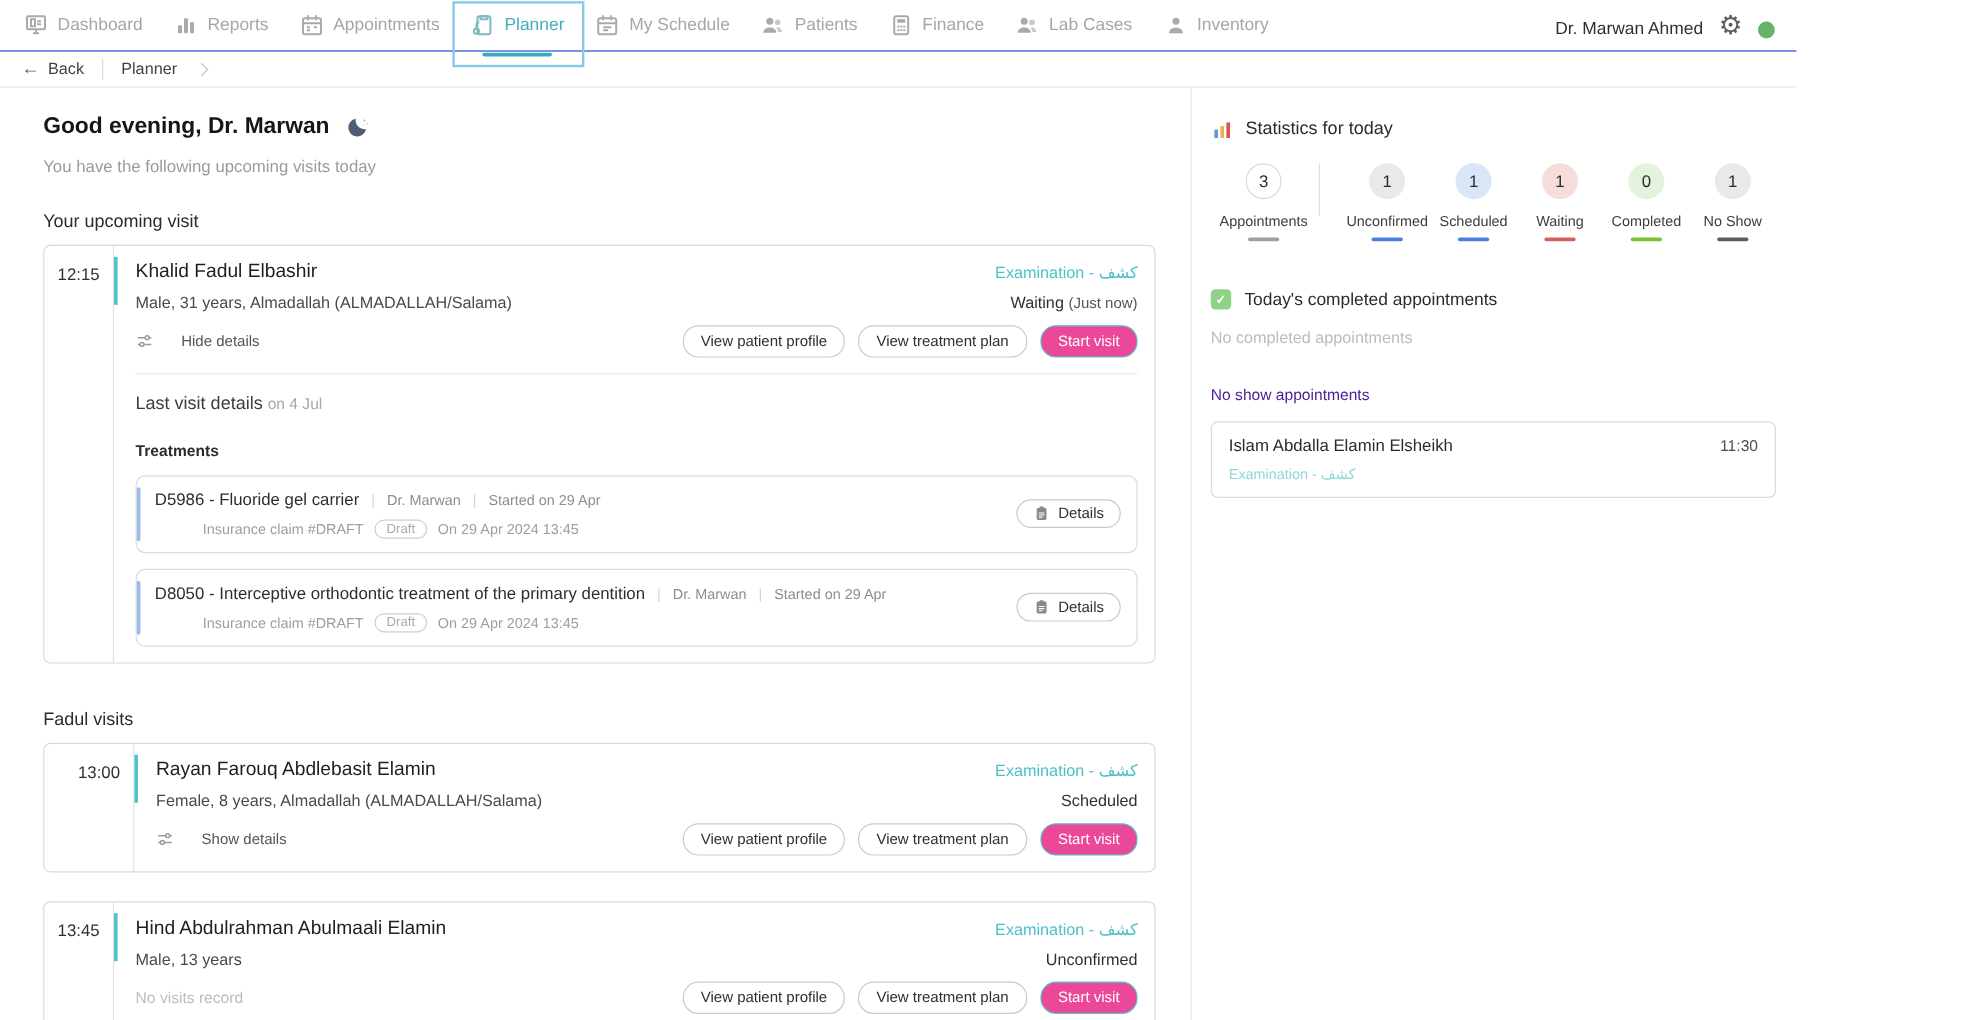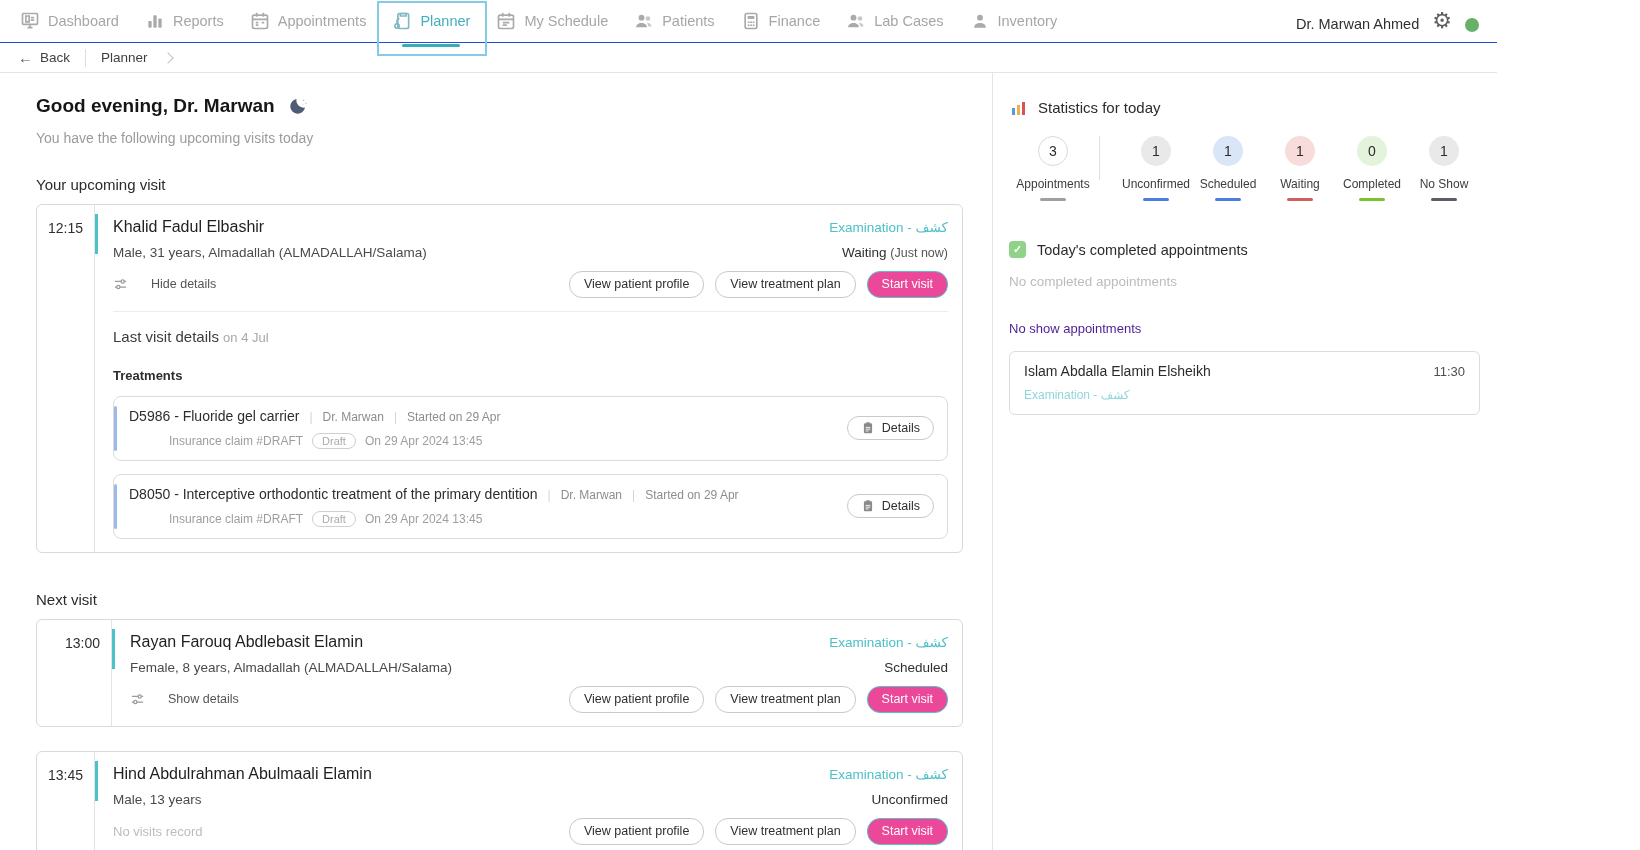--- a/index.html
+++ b/index.html
@@ -323,21 +323,21 @@
                     <rect x="9" y="2" width="6" height="4" rx="1"></rect>
                     <path d="M8 11h8M8 14h8M8 17h5" stroke="#fff" stroke-width="1.5"></path>
                   </svg>
                 <span>Details</span>
               </button>
             </div>
           </div>
         </div>
       </div>
 
-      <div class="section-title">Next visit</div>
+      <div class="section-title">Fadul visits</div>
 
       <div class="visit-card mb24">
         <div class="time-col">13:00</div>
         <div class="visit-body">
           <div class="vrow">
             <span class="vname">Rayan Farouq Abdlebasit Elamin</span>
             <span class="vtype">Examination - كشف</span>
           </div>
           <div class="vrow">
             <span class="vdemo">Female, 8 years, Almadallah (ALMADALLAH/Salama)</span>

